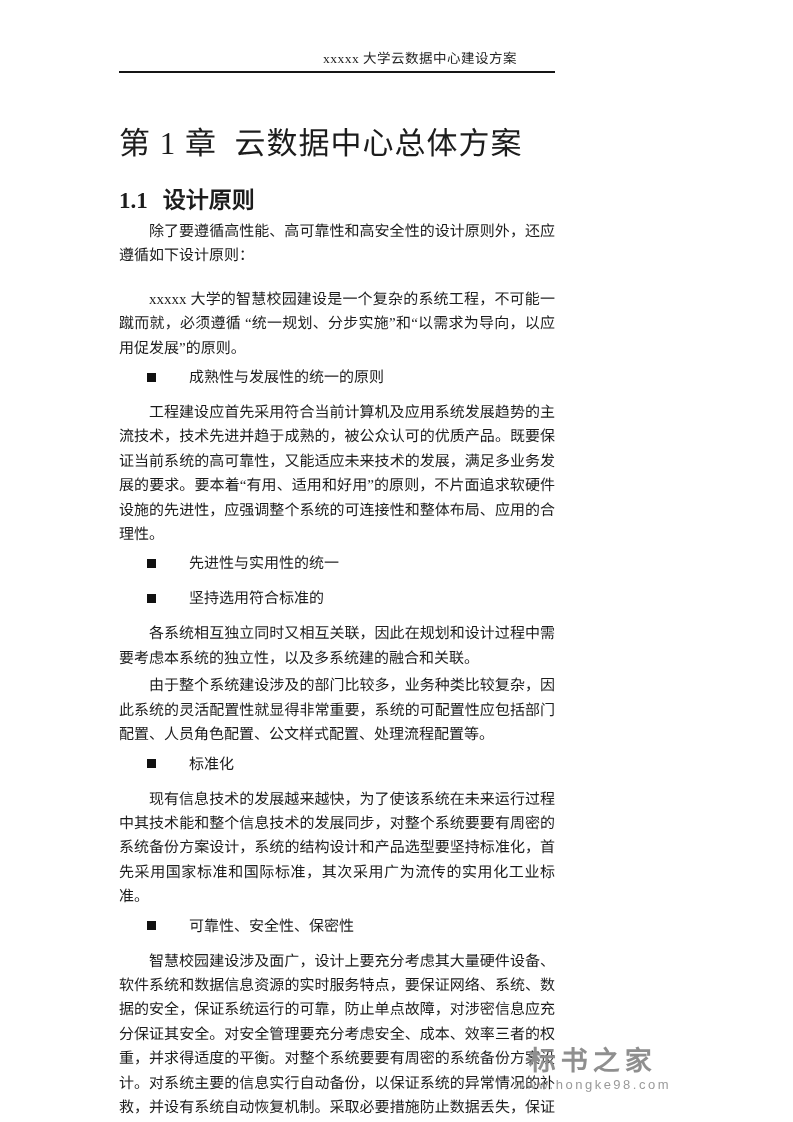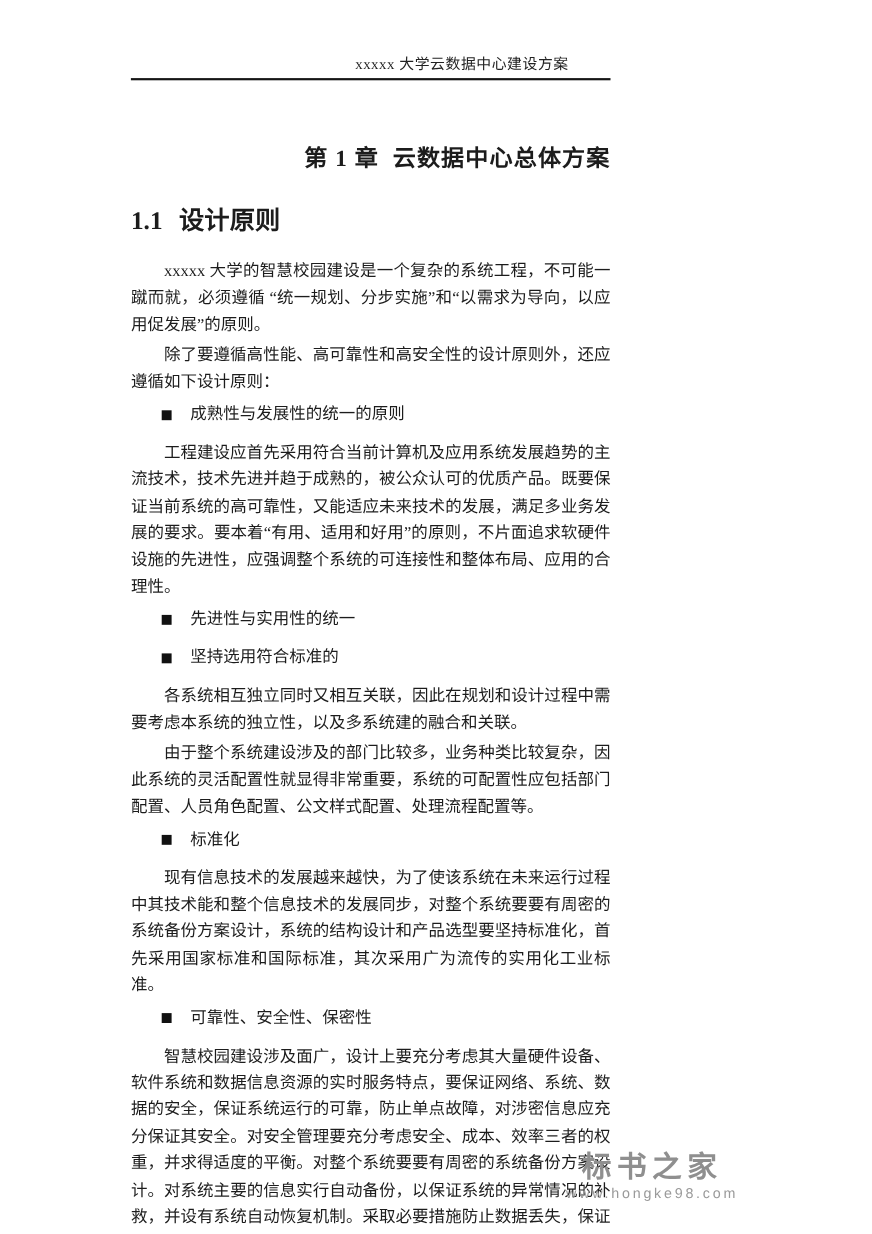--- a/index.html
+++ b/index.html
@@ -27,24 +27,24 @@
   }
   .header-rule {
     border-bottom: 2px solid #151515;
     margin-top: 3px;
     height: 0;
   }
 
   
   .chapter-title {
     margin-top: 50px;
-    font-size: 21px;
+    font-size: 31px;
     line-height: 42px;
-    font-weight: 700;
-    text-align: right;
+    font-weight: 400;
+    text-align: left;
     letter-spacing: 1px;
     white-space: pre;
   }
   .section-heading {
     margin-top: 21px;
     font-size: 23px;
     line-height: 30px;
     font-weight: 700;
   }
   .section-heading .sec-num { margin-right: 15px; }
@@ -58,20 +58,21 @@
     text-indent: 2em;
     color: #1c1c1c;
   }
   .para.first { margin-top: 19px; }
   .bullet {
     display: flex;
     align-items: center;
     margin: 5px 0 11px 28px;
     font-size: 15px;
     line-height: 24px;
+    gap: 16px;
   }
   .bullet .sq {
     flex: 0 0 auto;
     width: 9px;
     height: 9px;
     background: #111;
     margin-right: 17px;
   }
 
   
@@ -107,22 +108,22 @@
       <span class="ht">xxxxx 大学云数据中心建设方案</span>
       <div class="header-rule"></div>
     </div>
 
     <div class="chapter-title">第 1 章  云数据中心总体方案</div>
 
     <div class="section-heading">
       <span class="sec-num">1.1</span><span>设计原则</span>
     </div>
 
+    <p class="para">除了要遵循高性能、高可靠性和高安全性的设计原则外，还应遵循如下设计原则：</p>
     <p class="para first">xxxxx 大学的智慧校园建设是一个复杂的系统工程，不可能一蹴而就，必须遵循 “统一规划、分步实施”和“以需求为导向，以应用促发展”的原则。</p>
-    <p class="para">除了要遵循高性能、高可靠性和高安全性的设计原则外，还应遵循如下设计原则：</p>
 
     <div class="bullet">
       <span class="sq"></span>
       <span>成熟性与发展性的统一的原则</span>
     </div>
     <p class="para">工程建设应首先采用符合当前计算机及应用系统发展趋势的主流技术，技术先进并趋于成熟的，被公众认可的优质产品。既要保证当前系统的高可靠性，又能适应未来技术的发展，满足多业务发展的要求。要本着“有用、适用和好用”的原则，不片面追求软硬件设施的先进性，应强调整个系统的可连接性和整体布局、应用的合理性。</p>
 
     <div class="bullet">
       <span class="sq"></span>
       <span>先进性与实用性的统一</span>

